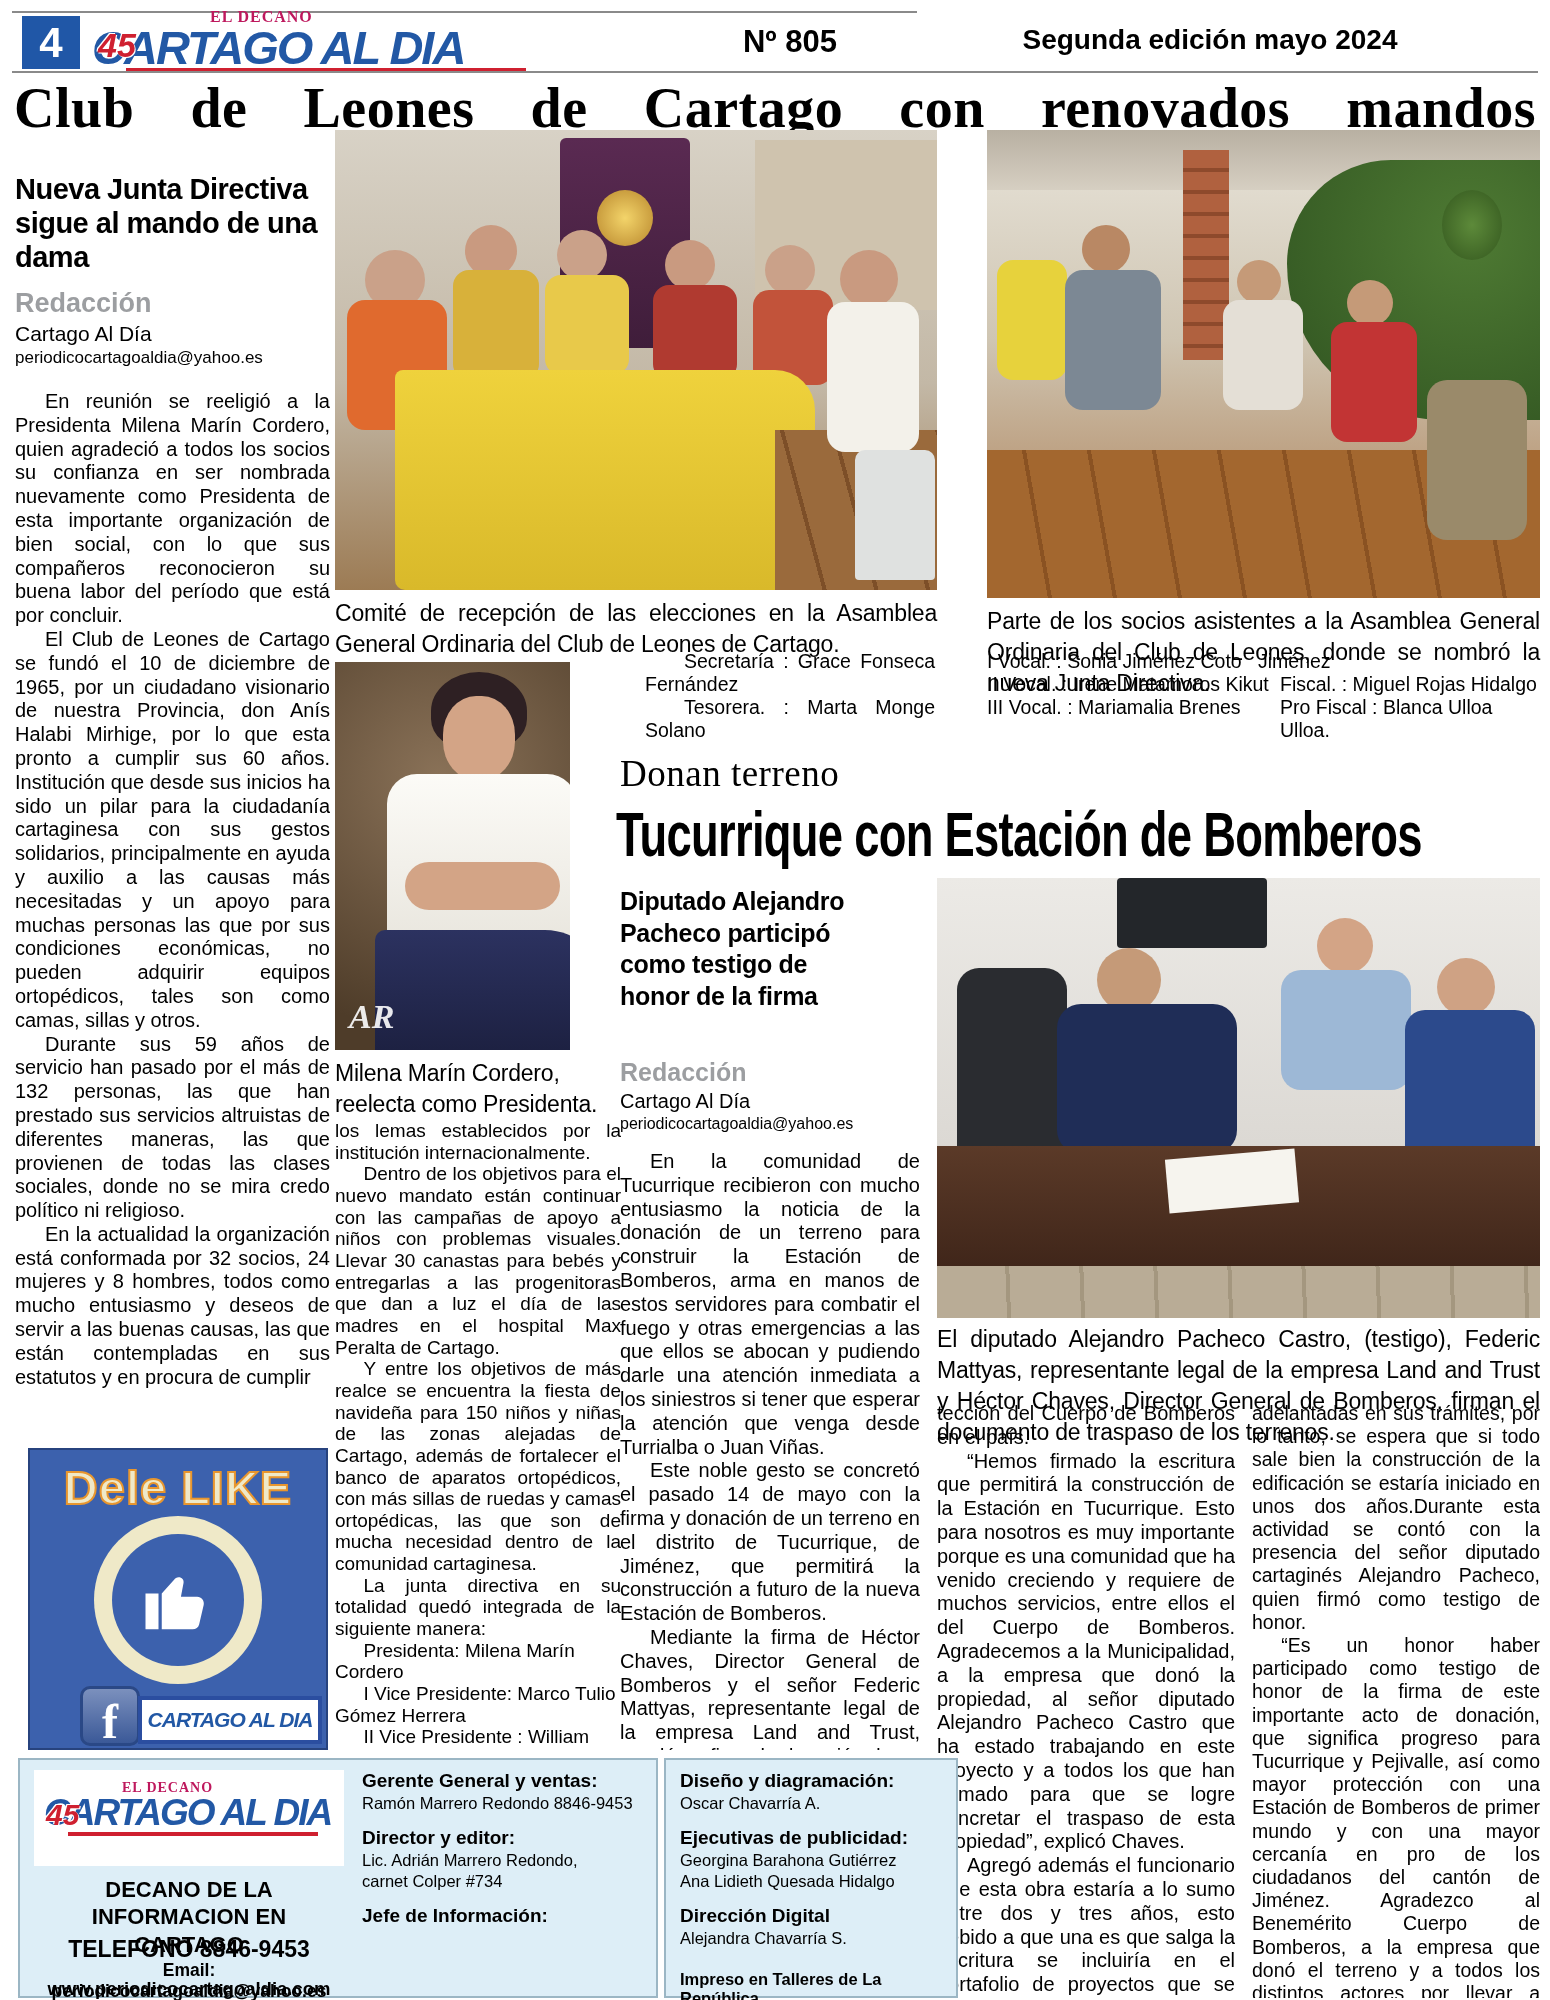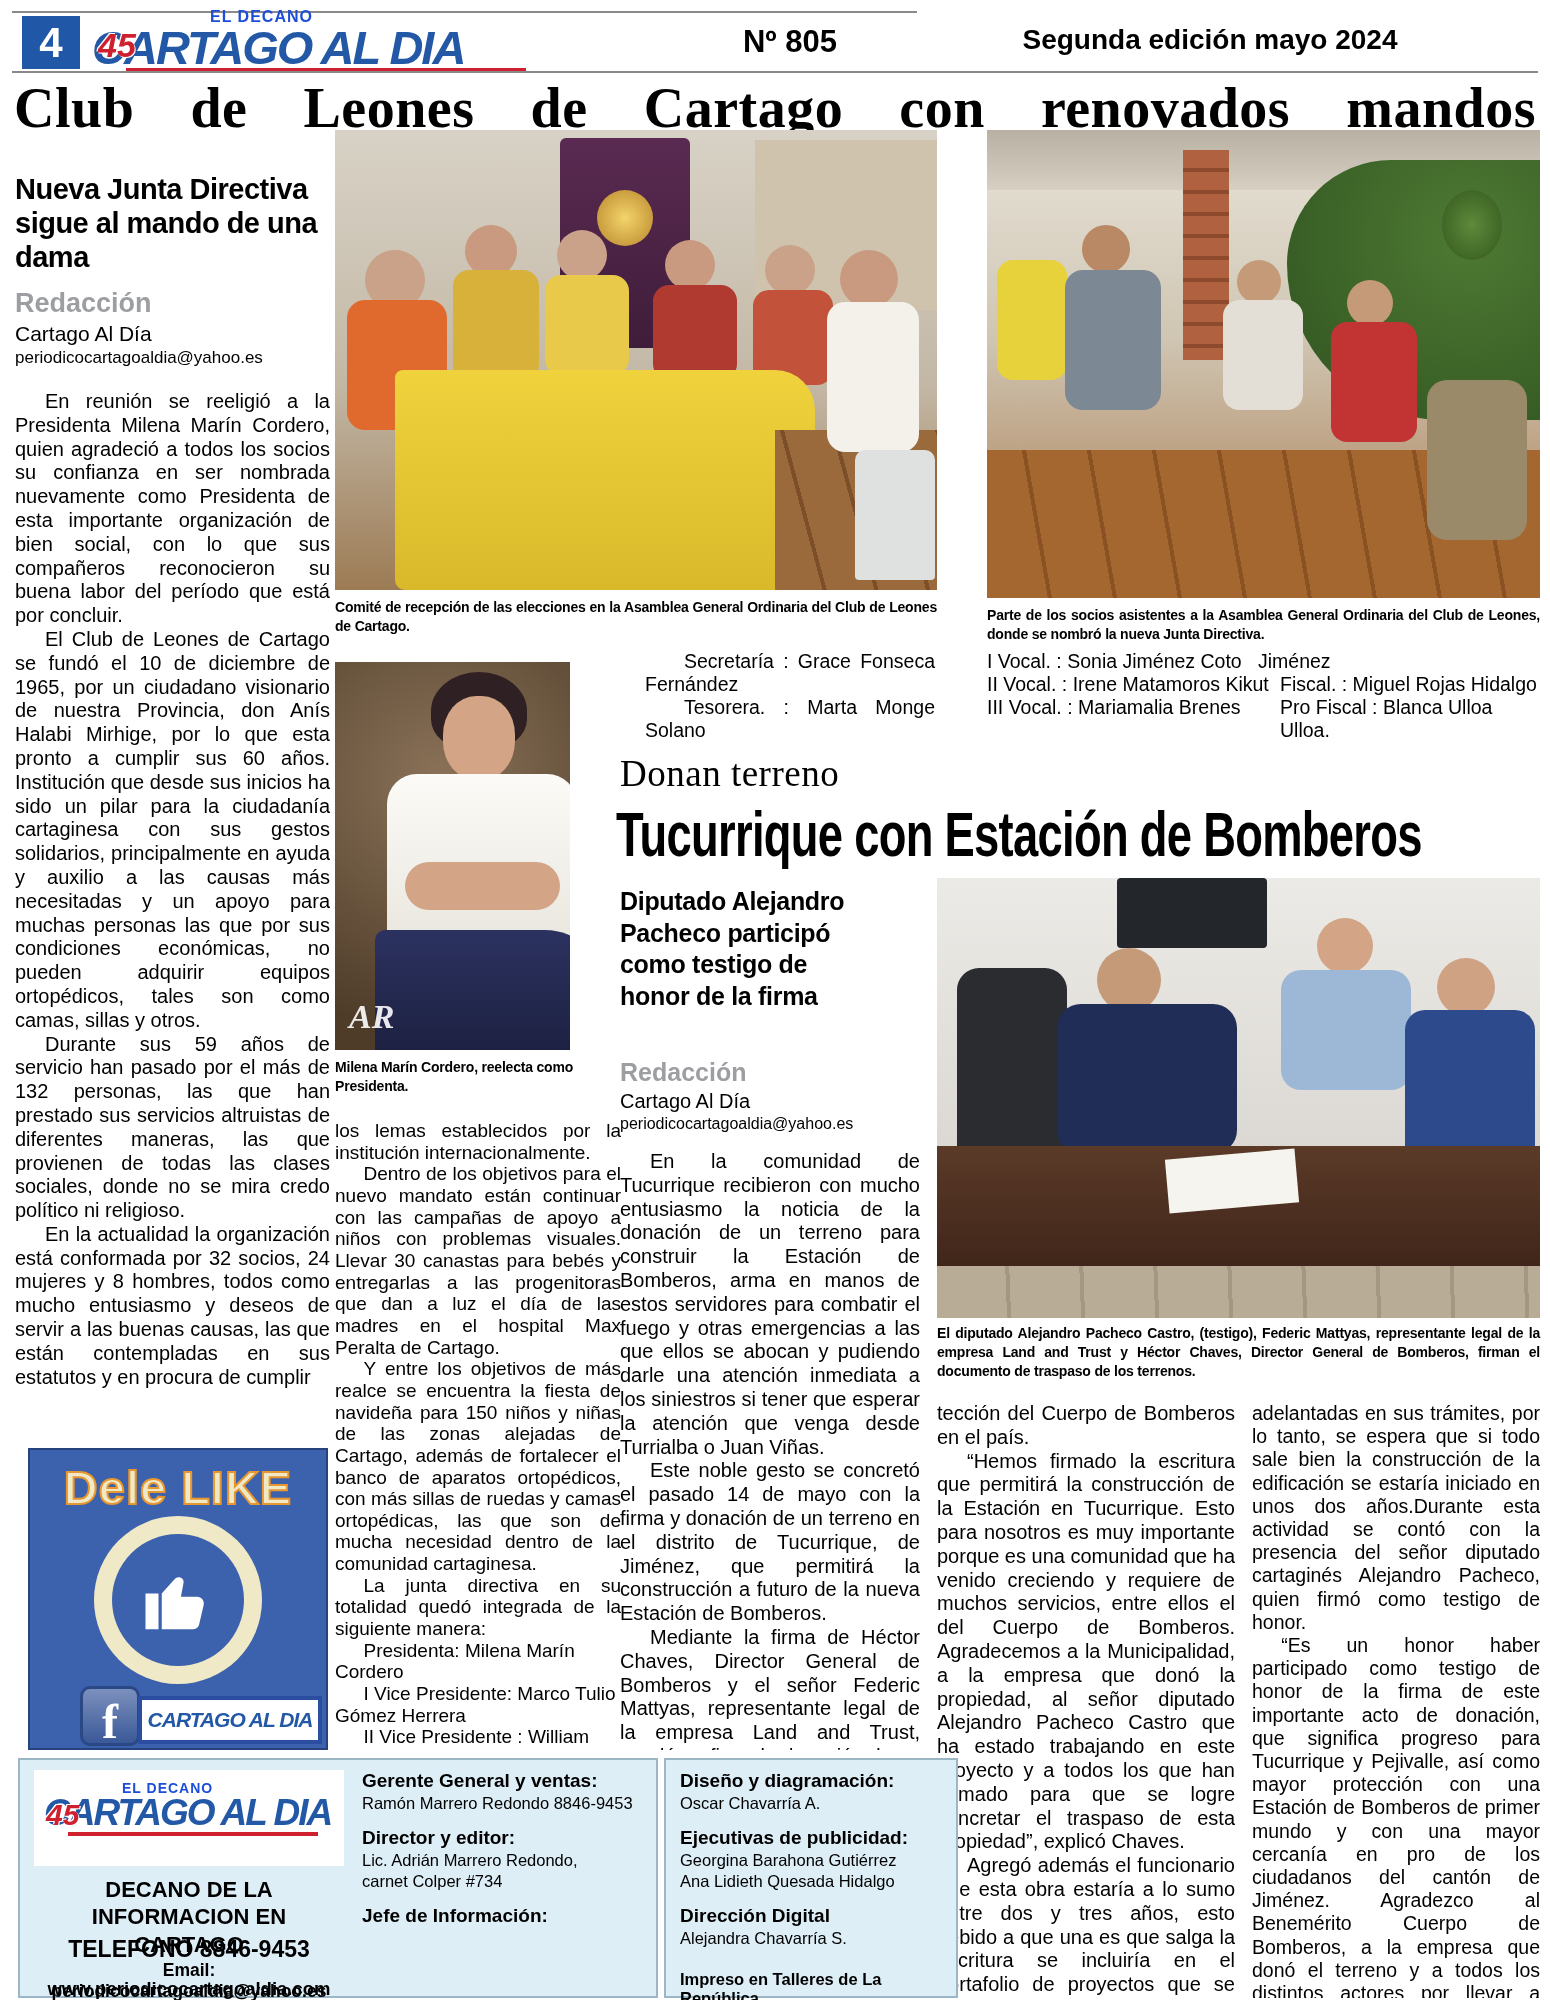--- a/index.html
+++ b/index.html
@@ -3,21 +3,21 @@
 <meta charset="utf-8">
 <style>
   html,body{margin:0;padding:0;background:#e9e9e9;}
   .page{position:relative;width:1550px;height:2000px;background:#ffffff;overflow:hidden;
         font-family:"Liberation Sans",sans-serif;color:#000;}
   .abs{position:absolute;}
   .rule{background:#8a8a8a;}
   
   .pagenum{background:#2057a7;color:#fff;font-weight:bold;font-size:42px;display:flex;align-items:center;justify-content:center;}
   .logo{position:relative;}
-  .logo .tagline{position:absolute;color:#1d4ed8;font-weight:bold;letter-spacing:1px;}
+  .logo .tagline{position:absolute;color:#be185d;font-weight:bold;letter-spacing:1px;font-family:Liberation Serif, serif;}
   .logo .main{color:#2258a5;font-weight:bold;font-style:italic;letter-spacing:-2px;white-space:nowrap;}
   .logo .years{position:absolute;color:#cf2030;font-weight:bold;font-style:italic;text-shadow:1px 1px 0 #fff,-1px -1px 0 #fff;}
   .logo .underline{position:absolute;height:4px;background:#cf2030;}
   .issue{font-weight:bold;font-size:31px;}
   .edition{font-weight:600;font-size:28px;}
   
   .main-headline{font-family:"Liberation Serif",serif;font-weight:bold;font-size:56px;line-height:1.0;
                  white-space:nowrap;text-align:justify;text-align-last:justify;letter-spacing:0.5px;}
   .kicker{font-family:"Liberation Serif",serif;font-size:37px;letter-spacing:0.5px;}
   .cond-headline{font-weight:800;font-size:63px;white-space:nowrap;letter-spacing:-1px;
@@ -26,21 +26,21 @@
   .subhead{font-weight:800;font-size:29px;line-height:1.18;letter-spacing:-0.5px;}
   .subhead2{font-weight:800;font-size:25px;line-height:1.26;letter-spacing:-0.3px;}
   .byline-label{color:#9c9ea1;font-weight:bold;font-size:27px;}
   .byline-org{font-size:21px;}
   .byline-email{font-size:17px;}
   .body-col{font-size:20px;line-height:1.19;text-align:justify;}
   .body-col p{margin:0;text-indent:1.5em;}
   .body-col p.flush{text-indent:0;}
   .mid-col{font-size:19px;line-height:1.14;}
   .dir-line{margin:0;text-indent:0.6em;text-align:left;}
-  .caption{font-weight:bold;font-size:14px;line-height:1.35;text-align:justify;letter-spacing:-0.2px;}
+  .caption{font-weight:normal;font-size:23px;line-height:1.35;text-align:justify;letter-spacing:-0.2px;}
   .officers{font-size:19.5px;line-height:1.18;}
   .officers p{margin:0;}
   .off-a p{text-indent:2em;text-align:justify;}
   .off-c p:nth-child(n+2){padding-left:22px;}
   
   .photo{overflow:hidden;}
   .ph{position:absolute;}
   .sig{position:absolute;color:#fff;font-style:italic;font-weight:bold;font-size:34px;font-family:"Liberation Serif",serif;opacity:.9;}
   
   .like-ad{background:#3c61ad;border:2px solid #27437e;}

